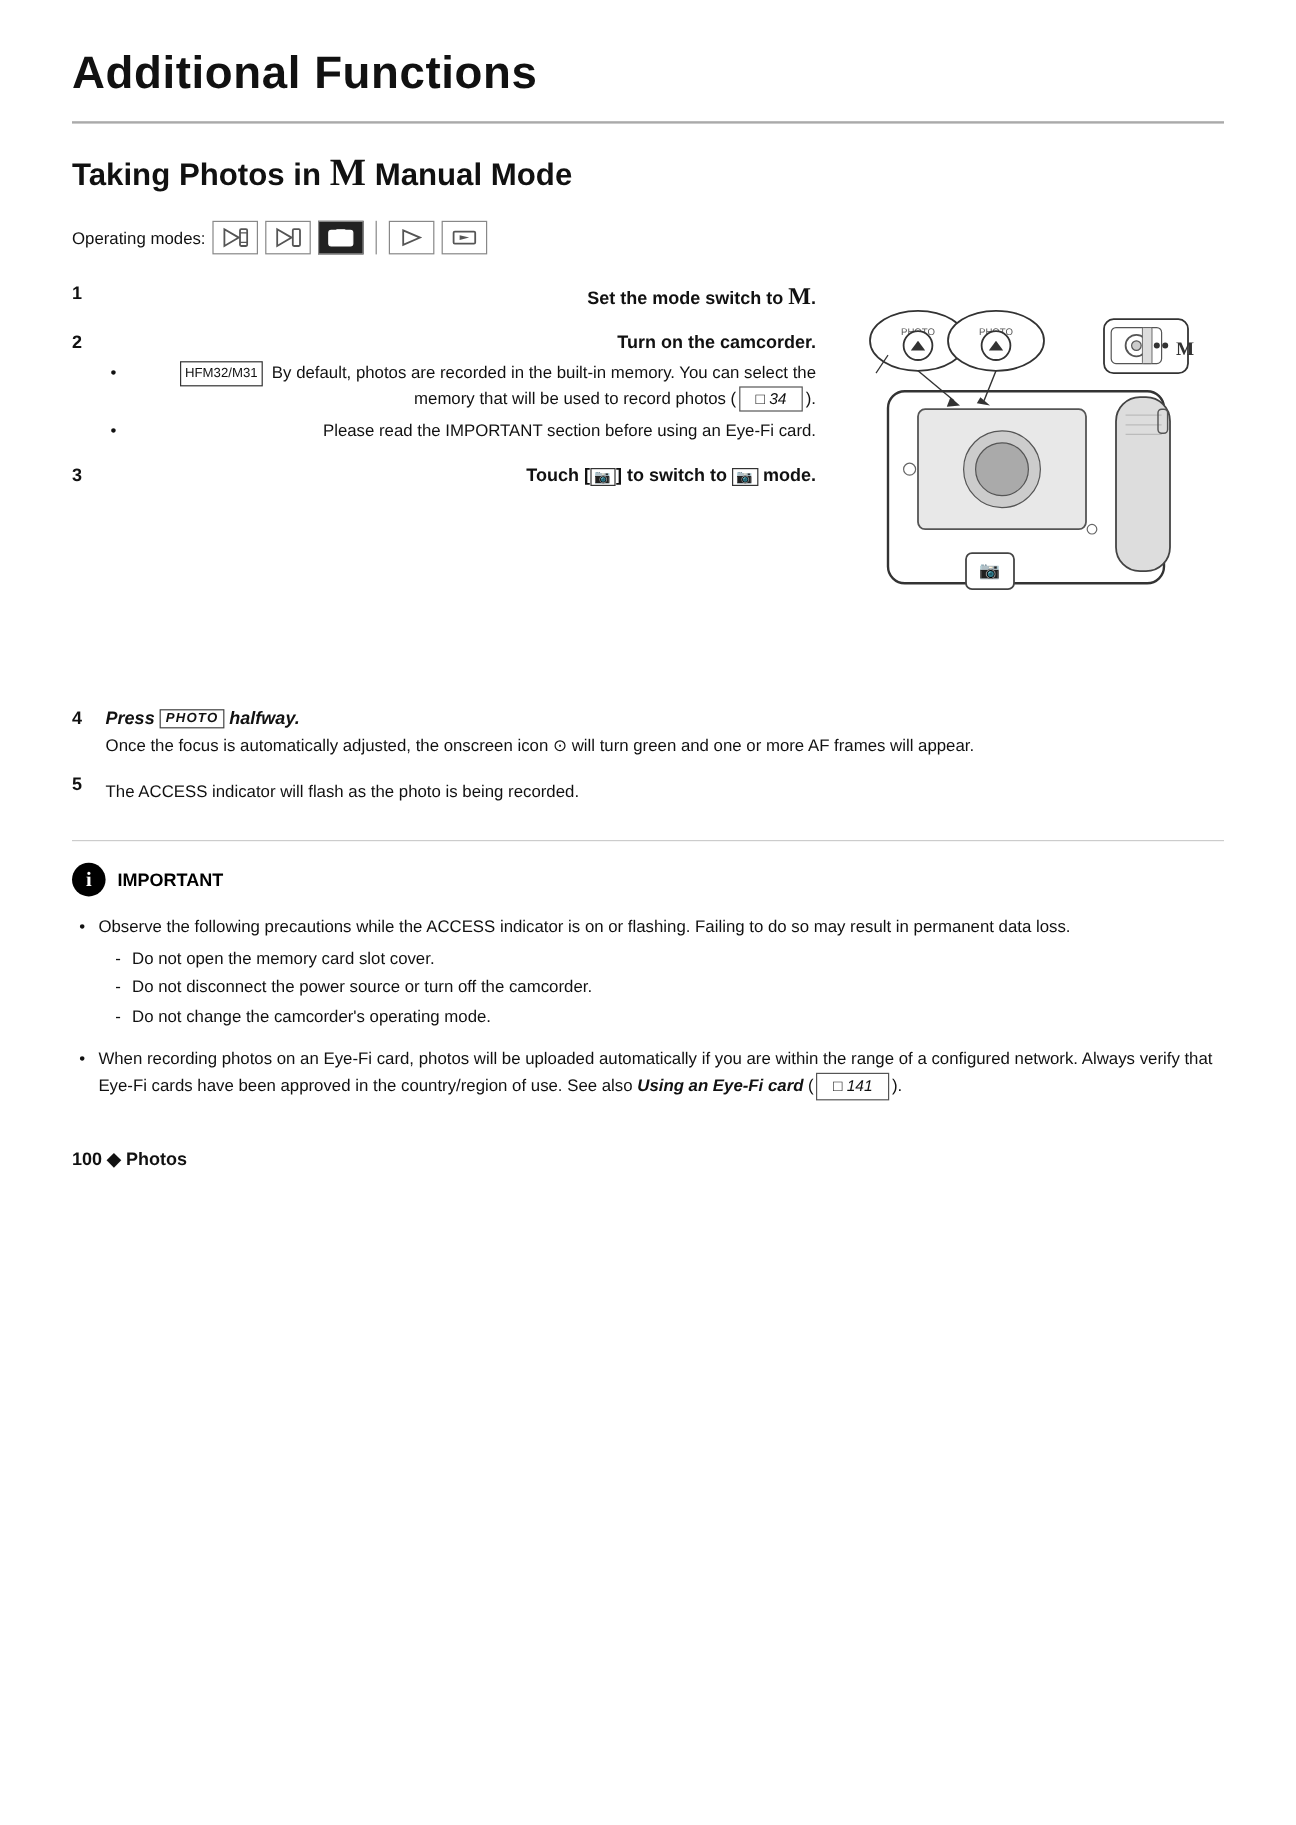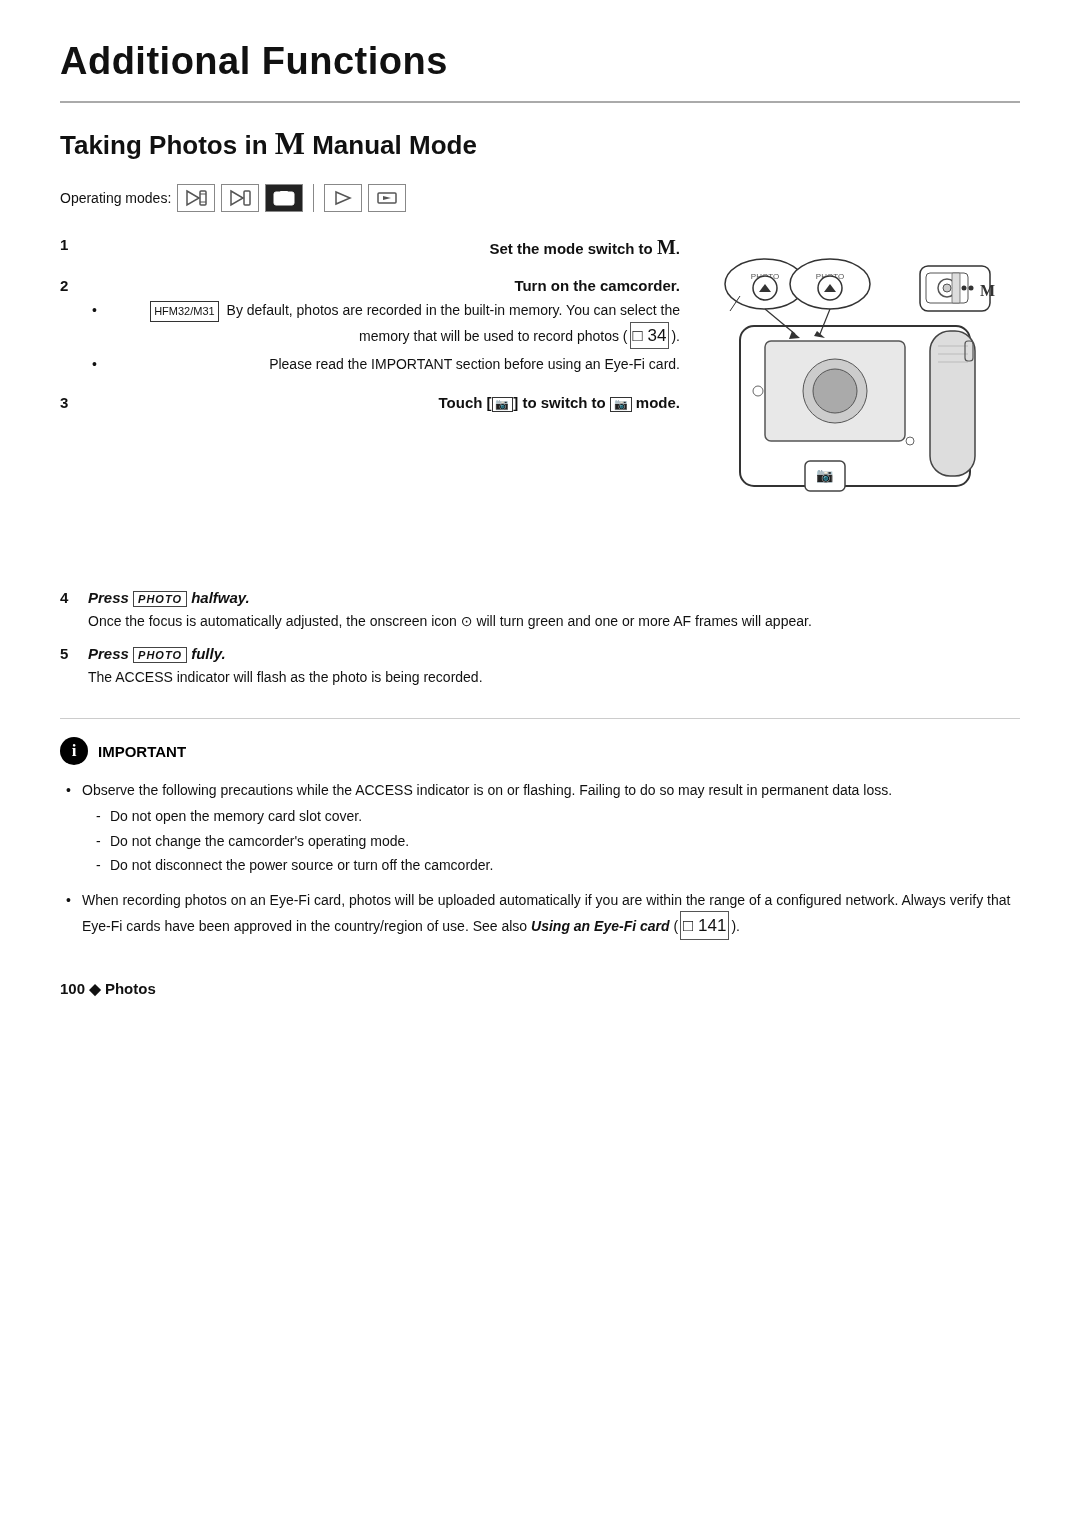--- a/index.html
+++ b/index.html
@@ -121,23 +121,24 @@
       border: 1px solid #333;
       font-size: 11px;
       font-weight: normal;
       padding: 1px 3px;
       margin-right: 4px;
       vertical-align: middle;
     }
     .ref-box {
       display: inline-block;
       border: 1px solid #555;
-      font-size: 17px;
-      padding: 0 2px;
+      font-size: 13px;
+      padding: 0 13px;
       margin: 0 2px;
+      font-style: italic;
     }
     .photo-btn {
       display: inline-block;
       border: 1px solid #444;
       font-size: 11px;
       padding: 1px 4px;
       font-family: Arial, sans-serif;
       letter-spacing: 1px;
       background: #fff;
       vertical-align: middle;
@@ -401,44 +402,41 @@
       </div>
       <p>
         Once the focus is automatically adjusted, the onscreen icon ⊙ will turn green and one or more AF frames will appear.
       </p>
     </div>
   </div>
 
   <div class="step-row" style="margin-top:12px;">
     <span class="step-num">5</span>
     <div class="step-body">
-      <div class="step-title">
-        Press <span class="photo-btn">PHOTO</span> fully.
-      </div>
       <p>
         The ACCESS indicator will flash as the photo is being recorded.
       </p>
     </div>
   </div>
 
 </div>
 
 <div class="important-section">
   <div class="important-header">
     <span class="important-icon">i</span>
     <span>IMPORTANT</span>
   </div>
 
   <ul class="important-bullets">
     <li>
       Observe the following precautions while the ACCESS indicator is on or flashing. Failing to do so may result in permanent data loss.
       <ul class="sub-bullets">
         <li>Do not open the memory card slot cover.</li>
+        <li>Do not disconnect the power source or turn off the camcorder.</li>
         <li>Do not change the camcorder's operating mode.</li>
-        <li>Do not disconnect the power source or turn off the camcorder.</li>
       </ul>
     </li>
     <li>
       When recording photos on an Eye-Fi card, photos will be uploaded automatically if you are within the range of a configured network. Always verify that Eye-Fi cards have been approved in the country/region of use. See also <span class="italic">Using an Eye-Fi card</span> (<span class="ref-box">□ 141</span>).
     </li>
   </ul>
 </div>
 
 <div class="page-footer">
   <span>100</span>

